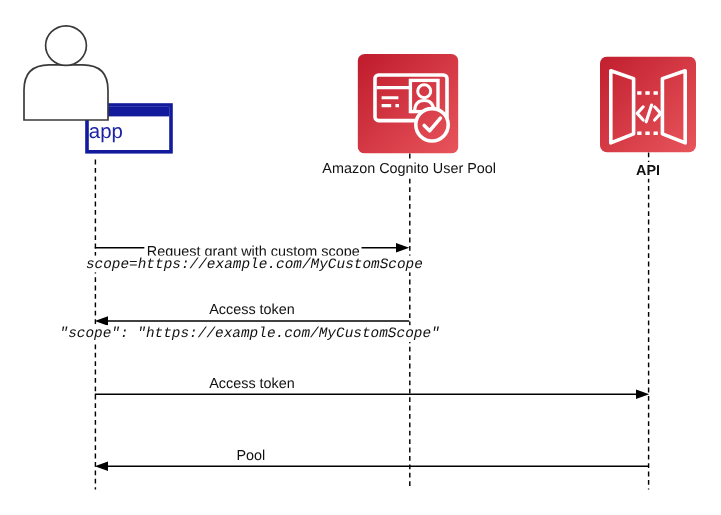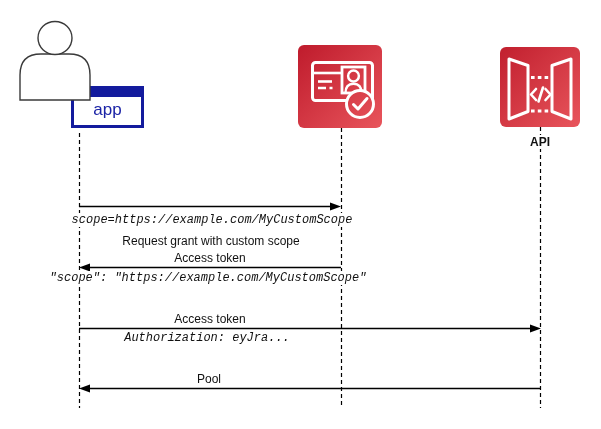--- a/index.html
+++ b/index.html
@@ -13,41 +13,41 @@
   
   #person-svg { left:8px; top:13px; width:88px; height:90px; z-index:3; }
 
   
   #app-window {
     position:absolute; left:71px; top:86px; width:73px; height:42px;
     box-sizing:border-box; border:3px solid #131b9d; background:#ffffff; z-index:2;
   }
   #app-titlebar { height:8px; background:#131b9d; }
   #app-label {
-    text-align:center; color:#1b23a6; font-size:17px; line-height:1.15;
+    color:#1b23a6; font-size:17px; line-height:1.15;
     margin-top:3px; font-weight:400;
   }
 
   
   #cognito-svg { left:298px; top:45px; width:84px; height:83px; z-index:2; }
   #api-svg    { left:500px; top:47px; width:80px; height:80px; z-index:2; }
 
   .participant-label {
     position:absolute; transform:translateX(-50%); white-space:nowrap;
     font-size:12px; color:#111111; background:#ffffff; padding:0 2px; z-index:4;
   }
   #cognito-label { left:341px; top:133px; }
   #api-label    { left:540px; top:135px;font-weight:bold; }
 
   .msg-label, .msg-detail {
     position:absolute; transform:translateX(-50%); white-space:nowrap;
     font-size:12px; color:#111111; background:#ffffff; padding:0 2px; z-index:4;
   }
   .msg-detail { font-style:italic;font-family:Liberation Mono, monospace; }
-  #m1-label  { left:211px; top:202px;margin-top:32px; }
+  #m1-label  { left:211px; top:202px; }
   #m1-detail { left:212px; top:213px; }
   #m2-label  { left:210px; top:251px; }
   #m2-detail { left:208px; top:271px; }
   #m3-label  { left:210px; top:312px; }
   #m3-detail { left:207px; top:331px; }
   #m4-label  { left:209px; top:372px; }
 </style>
 </head>
 <body>
 
@@ -102,20 +102,21 @@
       <path d="M16,28 H44" stroke-width="2.6"></path>
       <path d="M20,36.5 H34" stroke-width="2.6"></path>
       <path d="M20,43 H28 M31.5,43 H34.5" stroke-width="2.6"></path>
       <rect x="44" y="22" width="23" height="26" stroke-width="2.8"></rect>
       <circle cx="55.5" cy="31" r="5.4" stroke-width="2.5"></circle>
       <path d="M47.5,48 C47.5,41 50.8,38.7 55.5,38.7 C60.2,38.7 63.5,41 63.5,48" stroke-width="2.5"></path>
     </g>
     <circle cx="62" cy="59" r="13.5" fill="url(#redgrad1)" stroke="#ffffff" stroke-width="3"></circle>
     <path d="M55.5,59.5 L60,64 L69,53.5" fill="none" stroke="#ffffff" stroke-width="3" stroke-linecap="round" stroke-linejoin="round"></path>
   </svg>
+  <div id="cognito-label" class="participant-label">Amazon Cognito User Pool</div>
 
   <svg id="api-svg" class="abs" viewBox="0 0 80 80" xmlns="http://www.w3.org/2000/svg">
     <defs>
       <linearGradient id="redgrad2" gradientUnits="userSpaceOnUse" x1="0" y1="0" x2="80" y2="80">
         <stop offset="0" stop-color="#C11F2E"></stop>
         <stop offset="1" stop-color="#E8555C"></stop>
       </linearGradient>
     </defs>
     <rect width="80" height="80" rx="6" fill="url(#redgrad2)"></rect>
     <g stroke="#ffffff" fill="none" stroke-width="3">
@@ -132,17 +133,16 @@
   </svg>
   <div id="api-label" class="participant-label">API</div>
 
   <div id="m1-label" class="msg-label">Request grant with custom scope</div>
   <div id="m1-detail" class="msg-detail">scope=https://example.com/MyCustomScope</div>
 
   <div id="m2-label" class="msg-label">Access token</div>
   <div id="m2-detail" class="msg-detail">"scope": "https://example.com/MyCustomScope"</div>
 
   <div id="m3-label" class="msg-label">Access token</div>
-  <div id="m3-detail" class="msg-detail">Authorization: eyJra...</div>
 
   <div id="m4-label" class="msg-label">Pool</div>
 
 </div>
 
 </body></html>

